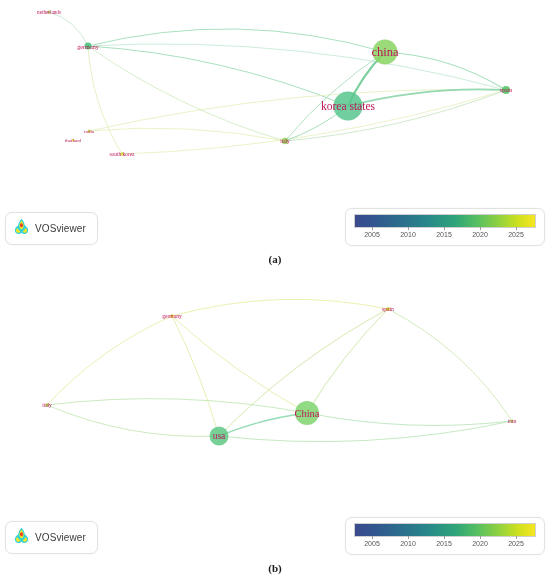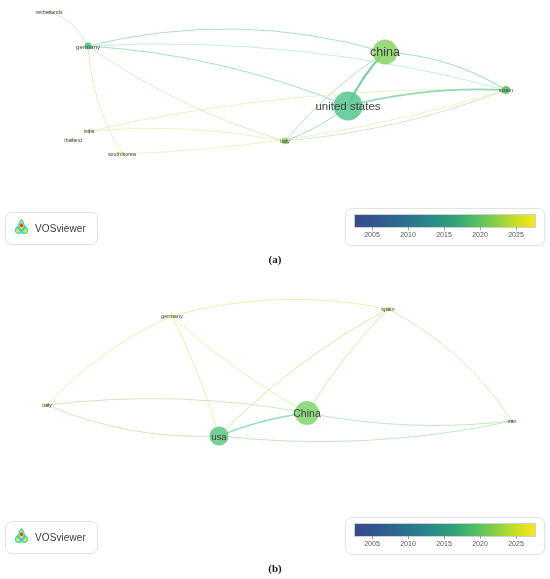--- a/index.html
+++ b/index.html
@@ -2,22 +2,22 @@
 <html><head>
 <meta charset="utf-8">
 <style>
   html,body{margin:0;padding:0;background:#ffffff;}
   body{width:550px;height:579px;font-family:"Liberation Sans",sans-serif;position:relative;overflow:hidden;}
   .figure{position:absolute;left:0;width:550px;background:#ffffff;}
   #figure-a{top:0;height:248px;}
   #figure-b{top:290px;height:252px;}
   .netcanvas{position:absolute;left:0;top:0;width:550px;height:100%;}
   .netcanvas svg{display:block;width:100%;height:100%;}
-  .node-label{position:absolute;transform:translate(-50%,-50%);color:#404040;white-space:nowrap;
-              pointer-events:none;font-family:Liberation Sans, sans-serif;}
+  .node-label{position:absolute;transform:translate(-50%,-50%);color:#be185d;white-space:nowrap;
+              pointer-events:none;font-family:Liberation Serif, serif;}
   .vos-badge{position:absolute;display:flex;align-items:center;gap:6px;
              background:#ffffff;border:1px solid #e2e2e2;border-radius:7px;
              padding:5px 11px 5px 8px;box-shadow:0 0 2px rgba(0,0,0,.05);}
   .vos-badge .vos-text{font-size:10px;color:#3a3a3a;letter-spacing:.1px;}
   .legend{position:absolute;background:#ffffff;border:1px solid #e2e2e2;border-radius:7px;
           padding:5px 8px 3px 8px;box-shadow:0 0 2px rgba(0,0,0,.05);}
   .legend-bar{height:12px;width:180px;border:1px solid #cfcfcf;
     background:linear-gradient(to right,#3b4a8e 0%,#31588f 12%,#2b6f8d 26%,#28878a 40%,#2fa579 56%,#57bf61 68%,#91d13f 80%,#cbe01f 90%,#f7e521 100%);}
   .legend-ticks{position:relative;height:14px;width:180px;}
   .legend-ticks span{position:absolute;top:3px;transform:translateX(-50%);
@@ -61,21 +61,21 @@
       </svg>
   </div>
   <div id="labels-a">
       <div class="node-label" style="left: 49px; top: 12px; font-size: 5.2px;">netherlands</div>
       <div class="node-label" style="left: 88px; top: 46px; font-size: 6.2px;">germany</div>
       <div class="node-label" style="left: 89px; top: 131px; font-size: 5px;">india</div>
       <div class="node-label" style="left: 73px; top: 140px; font-size: 5px;">thailand</div>
       <div class="node-label" style="left: 122px; top: 154px; font-size: 5.4px;">south korea</div>
       <div class="node-label" style="left: 285px; top: 141px; font-size: 5.4px;">italy</div>
       <div class="node-label" style="left: 385px; top: 52px; font-size: 12.5px;">china</div>
-      <div class="node-label" style="left: 348px; top: 106px; font-size: 11.5px;">united states</div>
+      <div class="node-label" style="left: 348px; top: 106px; font-size: 11.5px;">korea states</div>
       <div class="node-label" style="left: 506px; top: 90px; font-size: 6px;">spain</div>
     </div>
 
   <div class="vos-badge" style="left:5px;top:212px;">
     <span>
       <svg width="15" height="17" viewBox="0 0 15 17">
         <path d="M7.5 0.8 C5.4 3.2 4.3 5.4 4.2 7.6 C2.1 8.8 0.8 10.6 0.9 12.6 C1 14.8 2.6 16.2 4.6 16.1 C5.6 16.1 6.6 15.6 7.5 14.7 C8.4 15.6 9.4 16.1 10.4 16.1 C12.4 16.2 14 14.8 14.1 12.6 C14.2 10.6 12.9 8.8 10.8 7.6 C10.7 5.4 9.6 3.2 7.5 0.8 Z" fill="#2fd0d8"></path>
         <path d="M7.5 2.6 C6.1 4.5 5.4 6.2 5.4 7.9 C5.4 9.2 6.0 10.4 7.5 11.6 C9.0 10.4 9.6 9.2 9.6 7.9 C9.6 6.2 8.9 4.5 7.5 2.6 Z" fill="#f2e52a"></path>
         <path d="M3.4 10.0 C2.4 10.9 1.9 11.8 2.0 12.7 C2.1 13.9 3.0 14.8 4.3 14.8 C5.1 14.8 5.8 14.4 6.4 13.6 C5.3 12.6 4.2 11.4 3.4 10.0 Z" fill="#f2e52a"></path>
         <path d="M11.6 10.0 C10.8 11.4 9.7 12.6 8.6 13.6 C9.2 14.4 9.9 14.8 10.7 14.8 C12.0 14.8 12.9 13.9 13.0 12.7 C13.1 11.8 12.6 10.9 11.6 10.0 Z" fill="#f2e52a"></path>

